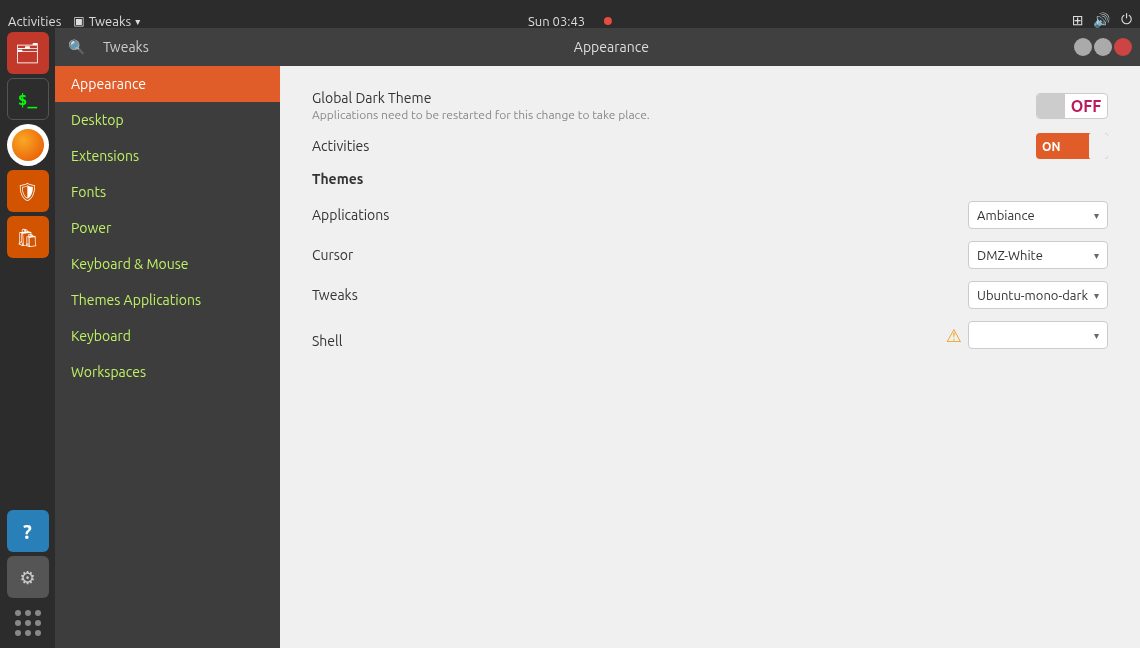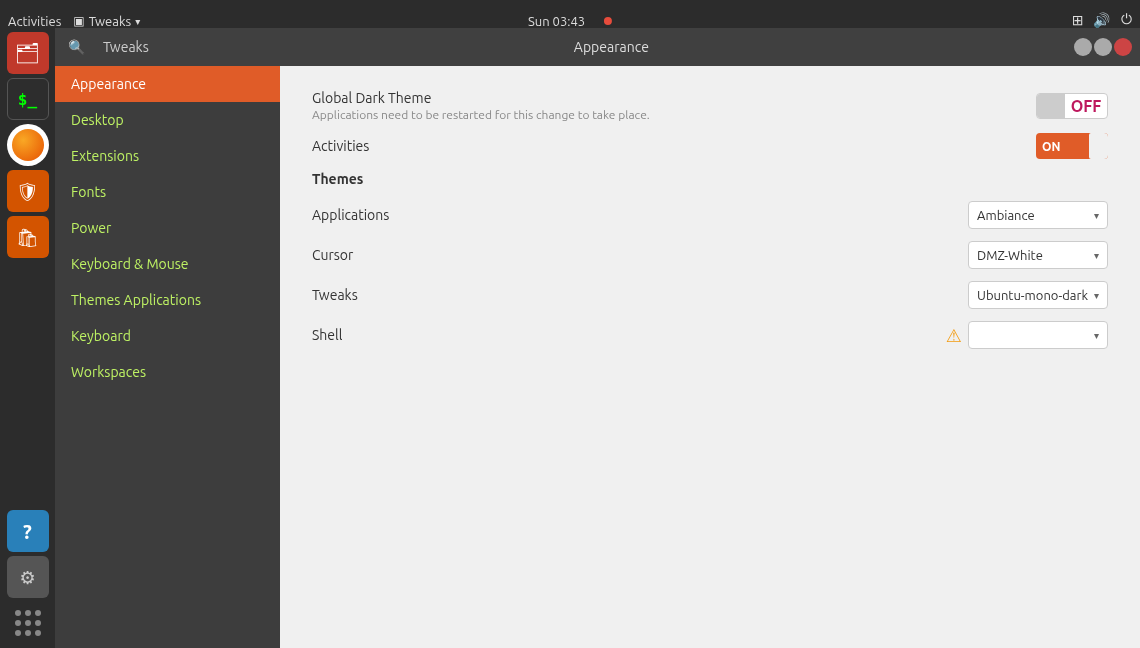--- a/index.html
+++ b/index.html
@@ -289,21 +289,21 @@
       font-size: 10px;
       color: #666;
     }
     .warning-icon {
       color: #f39c12;
       font-size: 18px;
       margin-right: 6px;
     }
     .shell-row {
       display: flex;
-      align-items: center;
+      align-items: flex-end;
       justify-content: space-between;
     }
     .shell-right {
       display: flex;
       align-items: center;
     }
 
     
     .dot-grid {
       display: grid;

